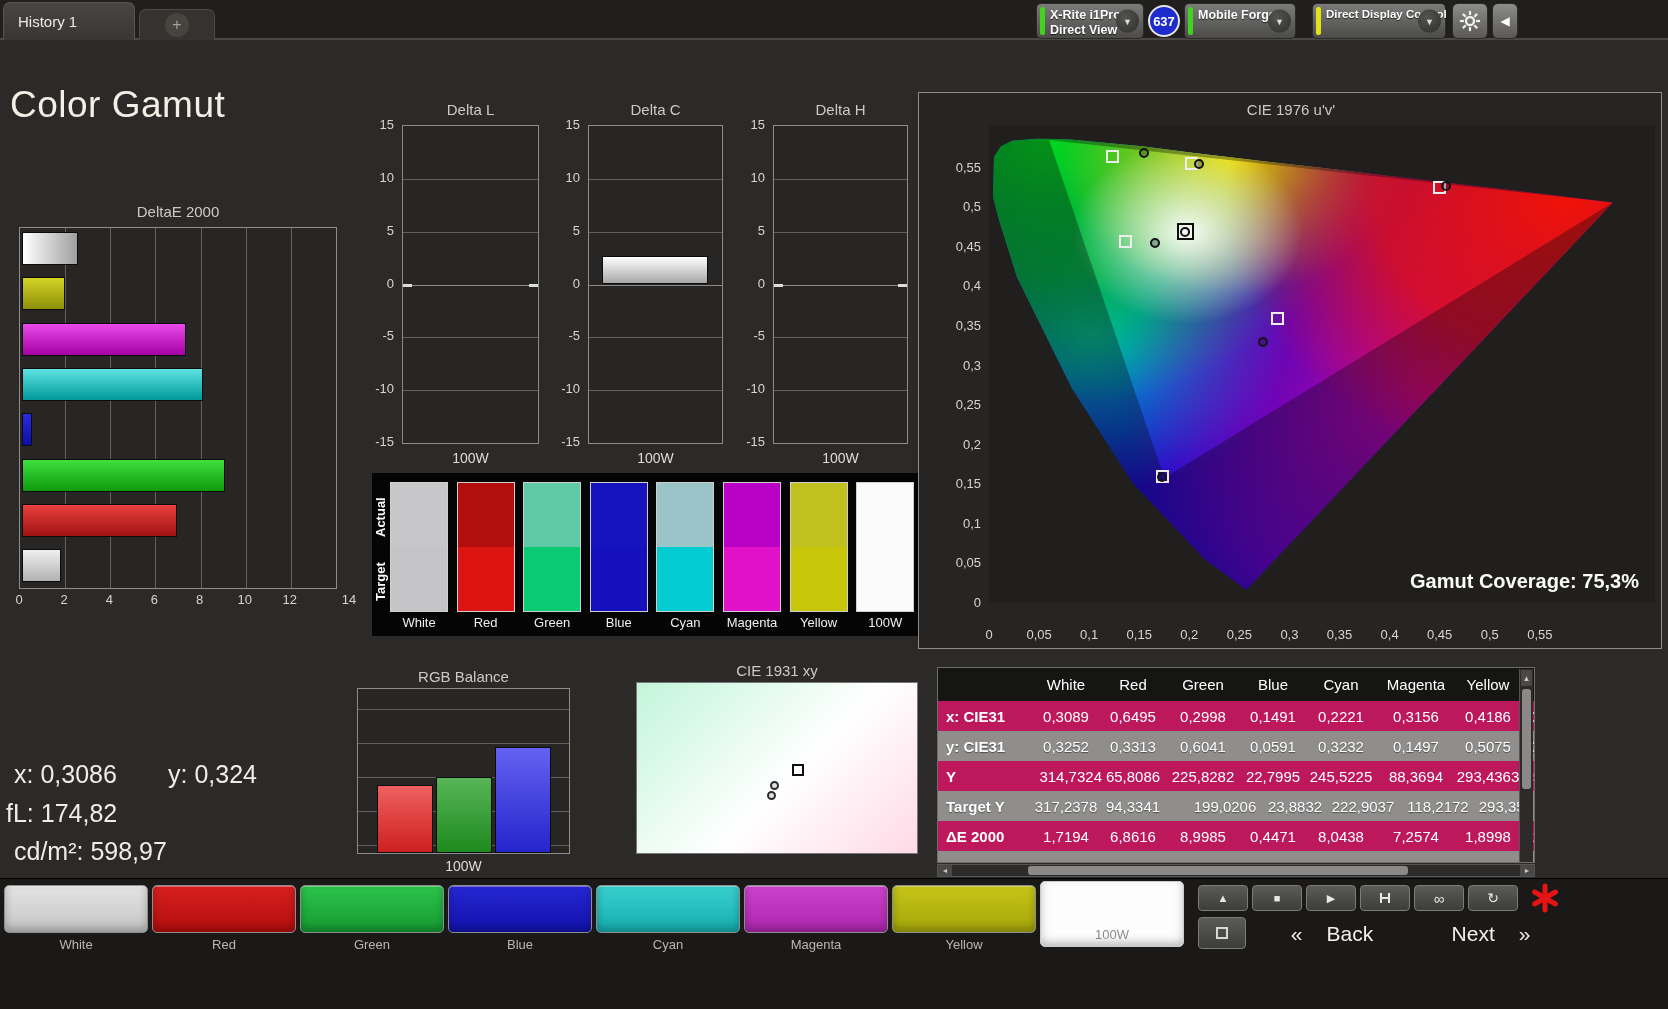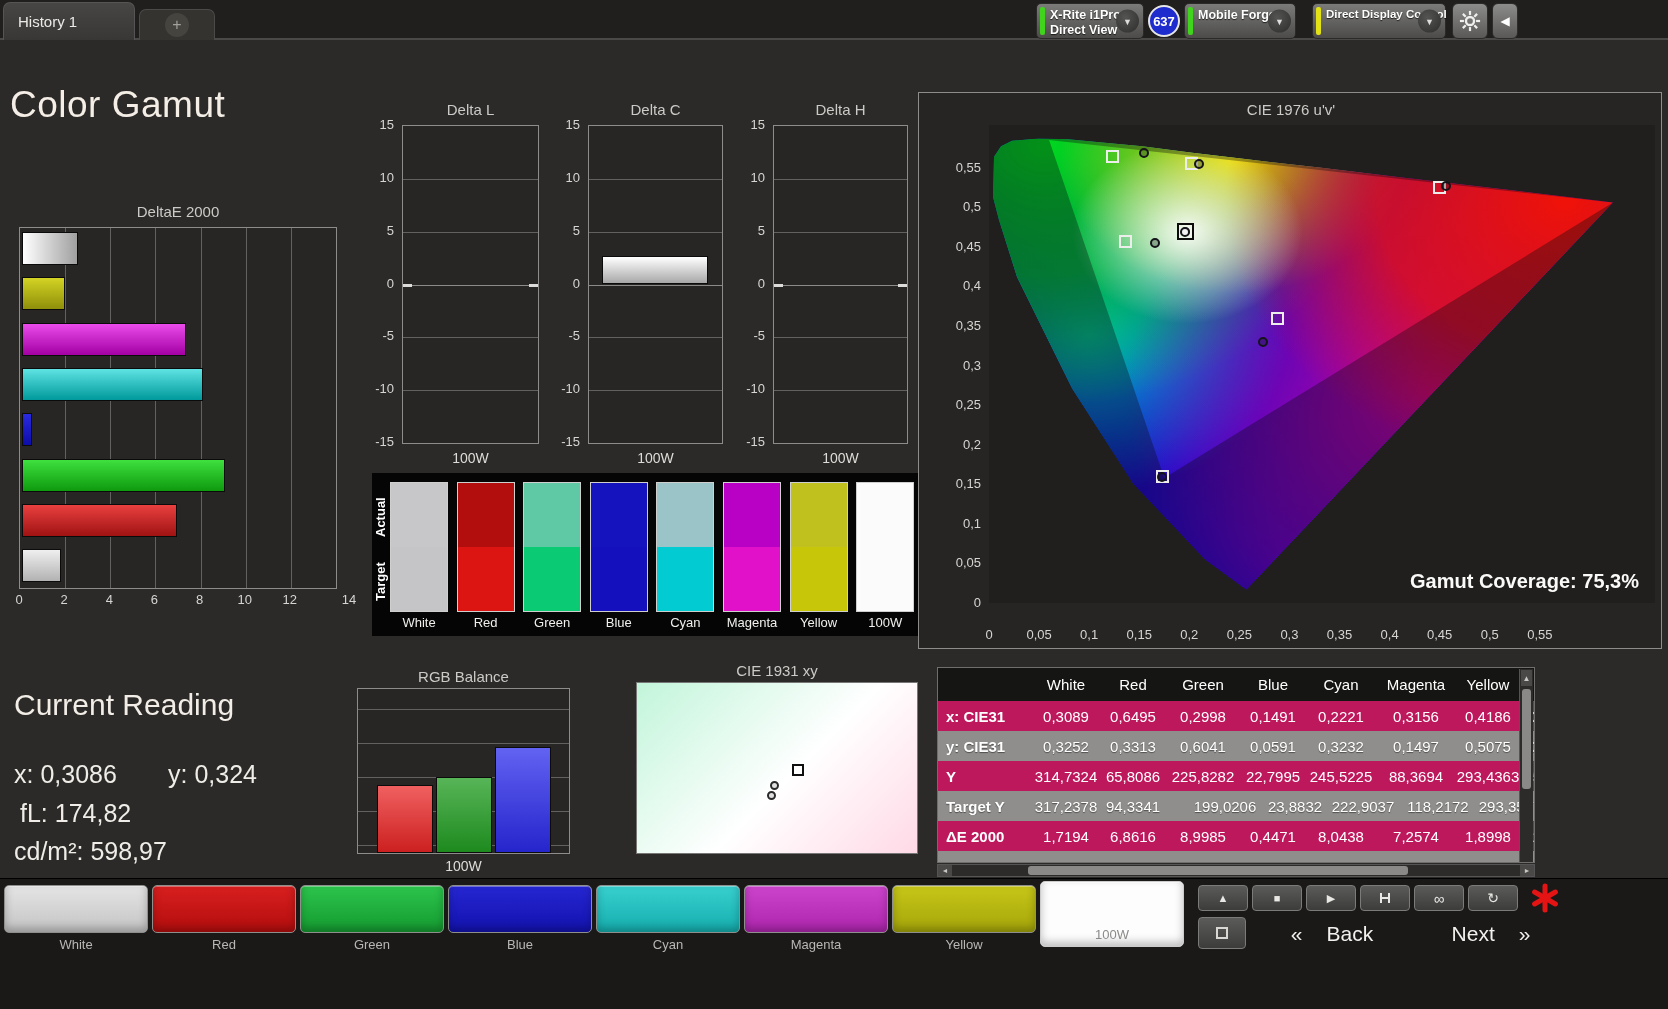--- a/index.html
+++ b/index.html
@@ -146,24 +146,23 @@
           <rect x="10.8" y="1" width="2.4" height="4.4" transform="rotate(315 12 12)"></rect>
         </g>
       </svg>
     </div>
     <div class="sqbtn" style="left:1492px;width:26px;font-size:12px;">
       <span>◀</span>
     </div>
   </div>
 
   <div class="pagetitle">Color Gamut</div>
-  <div class="crtitle">Current Reading</div>
   <div class="crval" style="left:14px;top:760px;">x: 0,3086</div>
   <div class="crval" style="left:168px;top:760px;">y: 0,324</div>
-  <div class="crval" style="left:20px;top:799px;">fL: 174,82</div>
+  <div class="crval" style="left:6px;top:799px;">fL: 174,82</div>
   <div class="crval" style="left:14px;top:837px;">cd/m²: 598,97</div>
 
   <div class="ctitle" style="left:19px;top:203px;width:318px;">DeltaE 2000</div>
   <div class="plot" style="left:19px;top:227px;width:318px;height:362px;">
       <div class="vline" style="left: 14.2857%;"></div>
       <div class="vline" style="left: 28.5714%;"></div>
       <div class="vline" style="left: 42.8571%;"></div>
       <div class="vline" style="left: 57.1429%;"></div>
       <div class="vline" style="left: 71.4286%;"></div>
       <div class="vline" style="left: 85.7143%;"></div>
@@ -433,21 +432,21 @@
         <div class="tcell" style="width: 62px;">0,3313</div>
         <div class="tcell" style="width: 78px;">0,6041</div>
         <div class="tcell" style="width: 62px;">0,0591</div>
         <div class="tcell" style="width: 74px;">0,3232</div>
         <div class="tcell" style="width: 76px;">0,1497</div>
         <div class="tcell" style="width: 68px;">0,5075</div>
         <div class="tcell" style="width: 30px;">0,</div>
       </div>
       <div class="trow dark" style="top: 93px;">
         <div class="tcell lbl" style="width: 92px;">Y</div>
-        <div class="tcell" style="width: 72px;">314,7324</div>
+        <div class="tcell" style="width: 72px; text-align: right;">314,7324</div>
         <div class="tcell" style="width: 62px;">65,8086</div>
         <div class="tcell" style="width: 78px;">225,8282</div>
         <div class="tcell" style="width: 62px;">22,7995</div>
         <div class="tcell" style="width: 74px;">245,5225</div>
         <div class="tcell" style="width: 76px;">88,3694</div>
         <div class="tcell" style="width: 68px;">293,4363</div>
         <div class="tcell" style="width: 30px;">5</div>
       </div>
       <div class="trow light" style="top: 123px;">
         <div class="tcell lbl" style="width: 92px;">Target Y</div>

